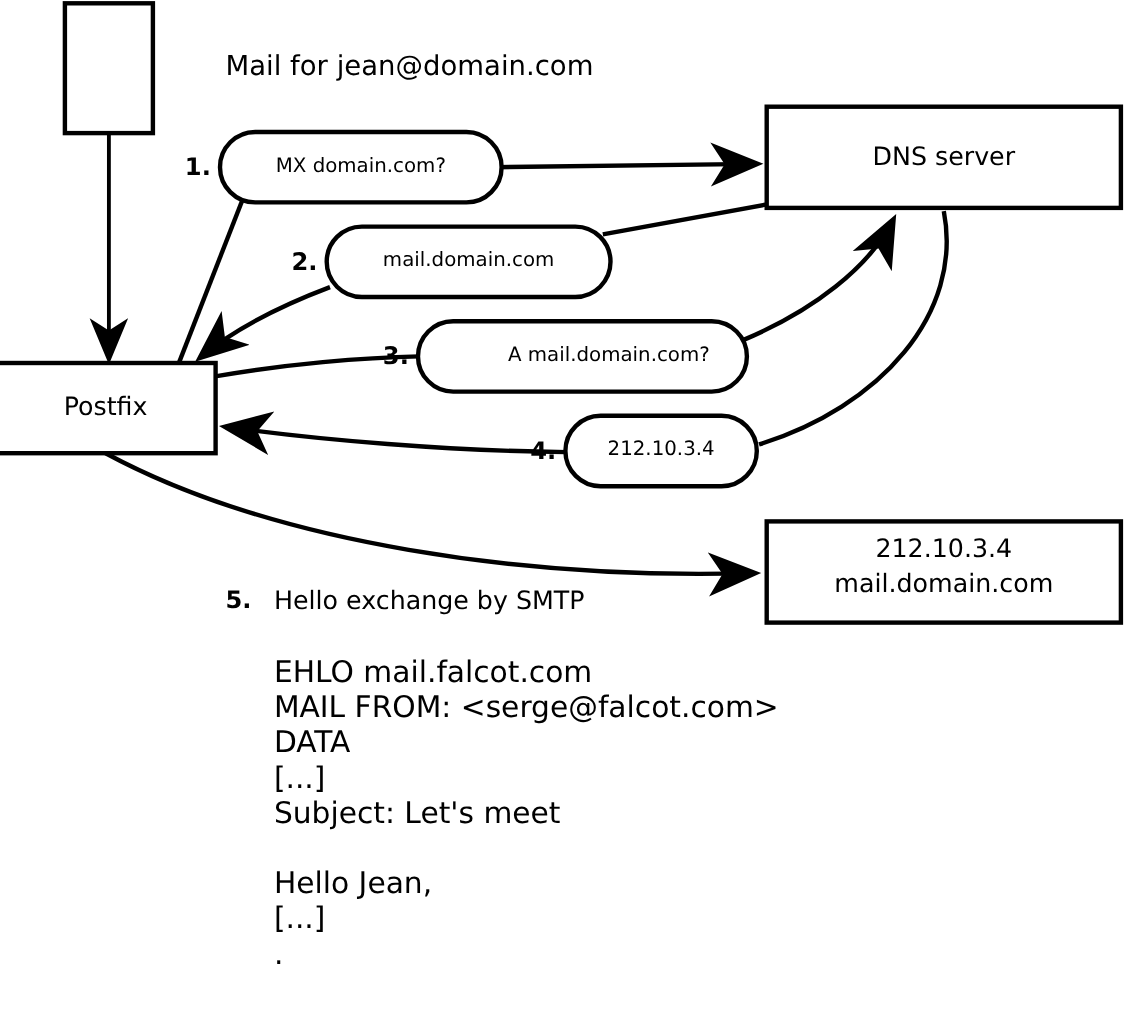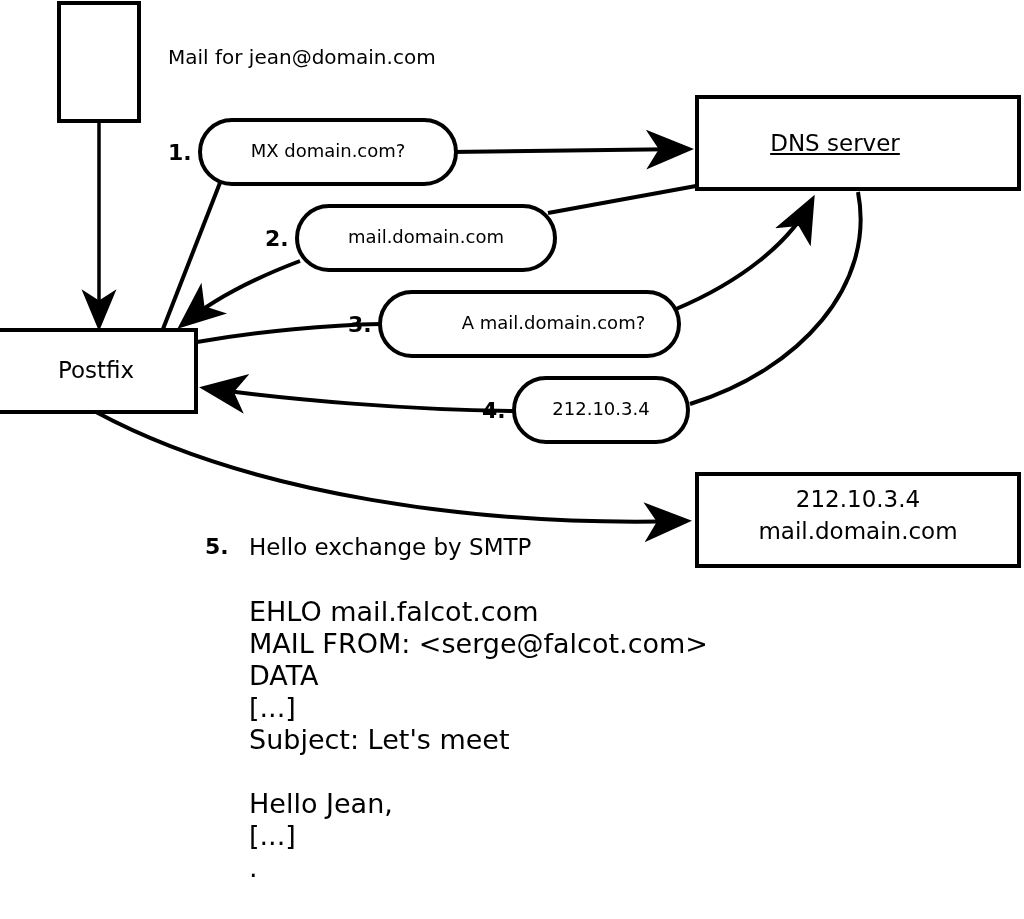--- a/index.html
+++ b/index.html
@@ -39,21 +39,22 @@
   }
   .pill-label {
     font-size: 18px;
     text-align: center;
   }
   .step-num {
     font-size: 22px;
     font-weight: bold;
   }
   .heading-text {
-    font-size: 20px;
+    font-size: 25px;
+    margin-left: 37px;
   }
   .smtp-title {
     font-size: 23px;
   }
   .smtp-block {
     position: absolute;
     left: 249px;
     top: 596px;
     line-height: 32px;
     font-size: 27px;
@@ -105,21 +106,21 @@
 
     <rect x="380" y="292" width="299" height="64" rx="32" ry="32" fill="#ffffff" stroke="#000000" stroke-width="4"></rect>
 
     <rect x="514" y="378" width="174" height="64" rx="32" ry="32" fill="#ffffff" stroke="#000000" stroke-width="4"></rect>
   </svg>
 
   <div class="txt heading-text" style="left:168px; top:45px;">Mail for jean@domain.com</div>
 
   <div class="txt box-label" style="left:-4px; top:357px; width:200px;">Postfix</div>
 
-  <div class="txt box-label" style="left:674px; top:130px; width:322px;text-decoration:underline;">DNS server</div>
+  <div class="txt box-label" style="left:697px; top:130px; width:322px;">DNS server</div>
 
   <div class="txt box-label" style="left:697px; top:486px; width:322px;">212.10.3.4</div>
   <div class="txt box-label" style="left:697px; top:518px; width:322px;">mail.domain.com</div>
 
   <div class="txt step-num" style="left:168px; top:140px;">1.</div>
   <div class="txt step-num" style="left:265px; top:226px;">2.</div>
   <div class="txt step-num" style="left:348px; top:312px;">3.</div>
   <div class="txt step-num" style="left:482px; top:398px;">4.</div>
   <div class="txt step-num" style="left:205px; top:534px;">5.</div>
 

